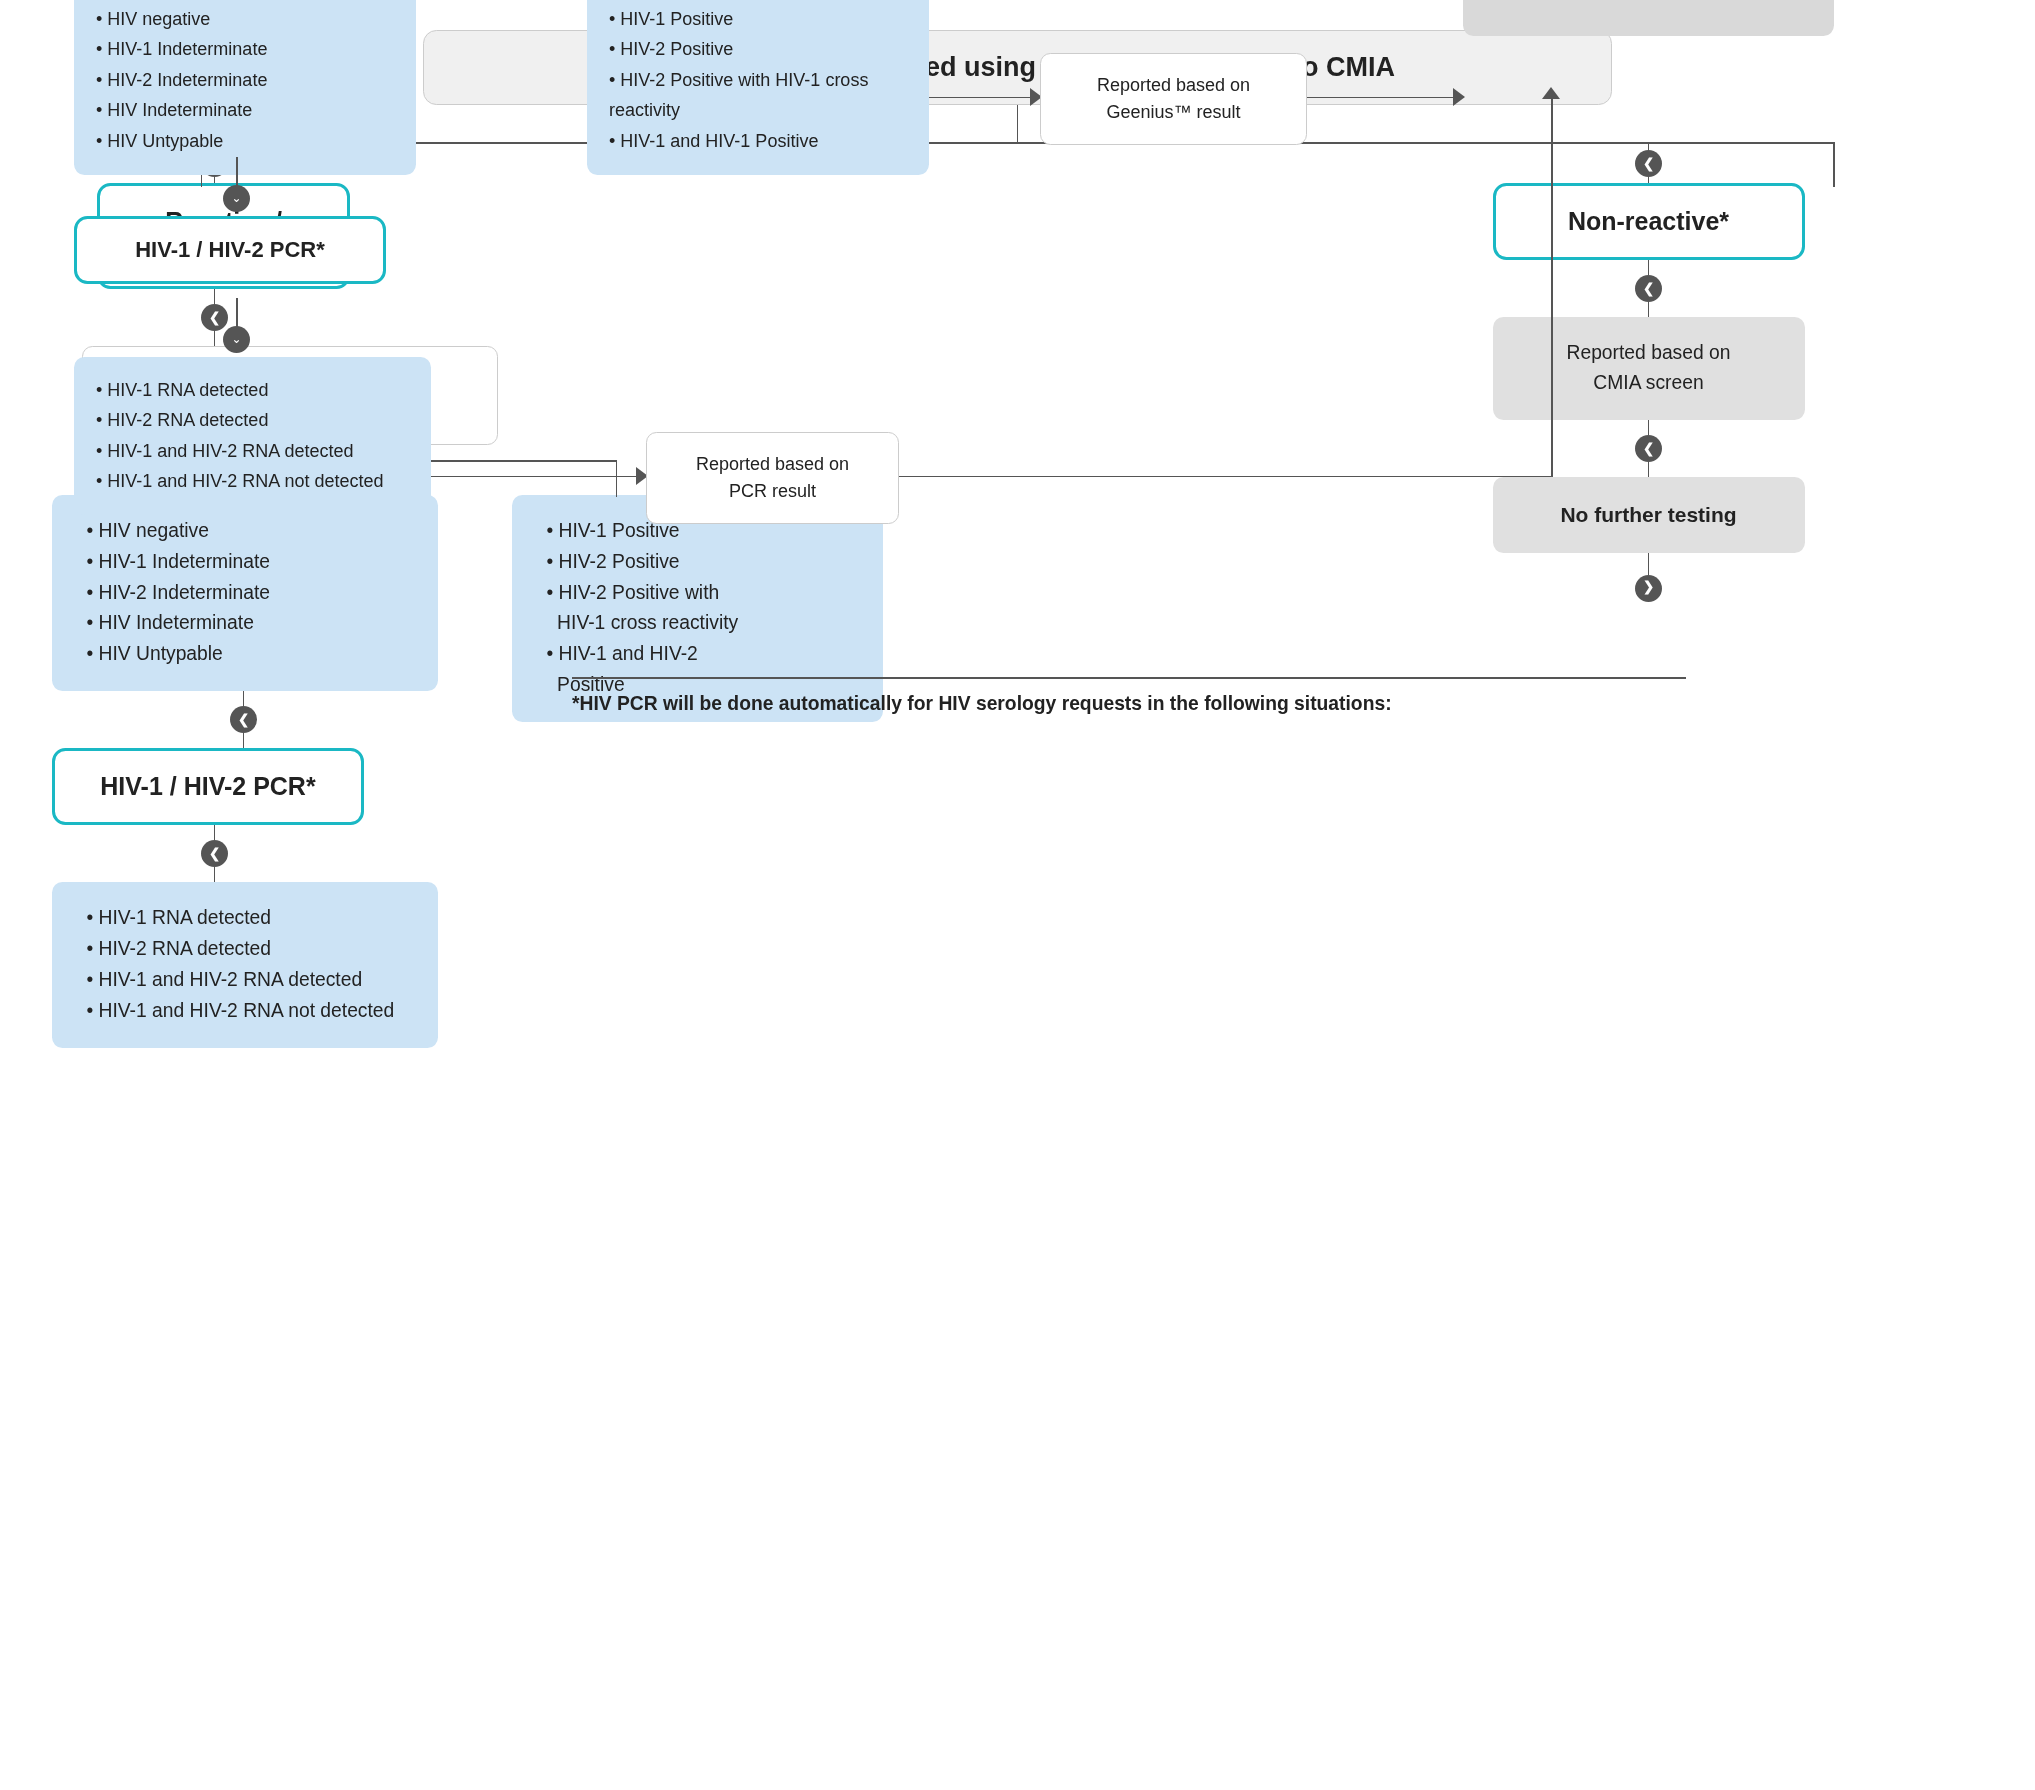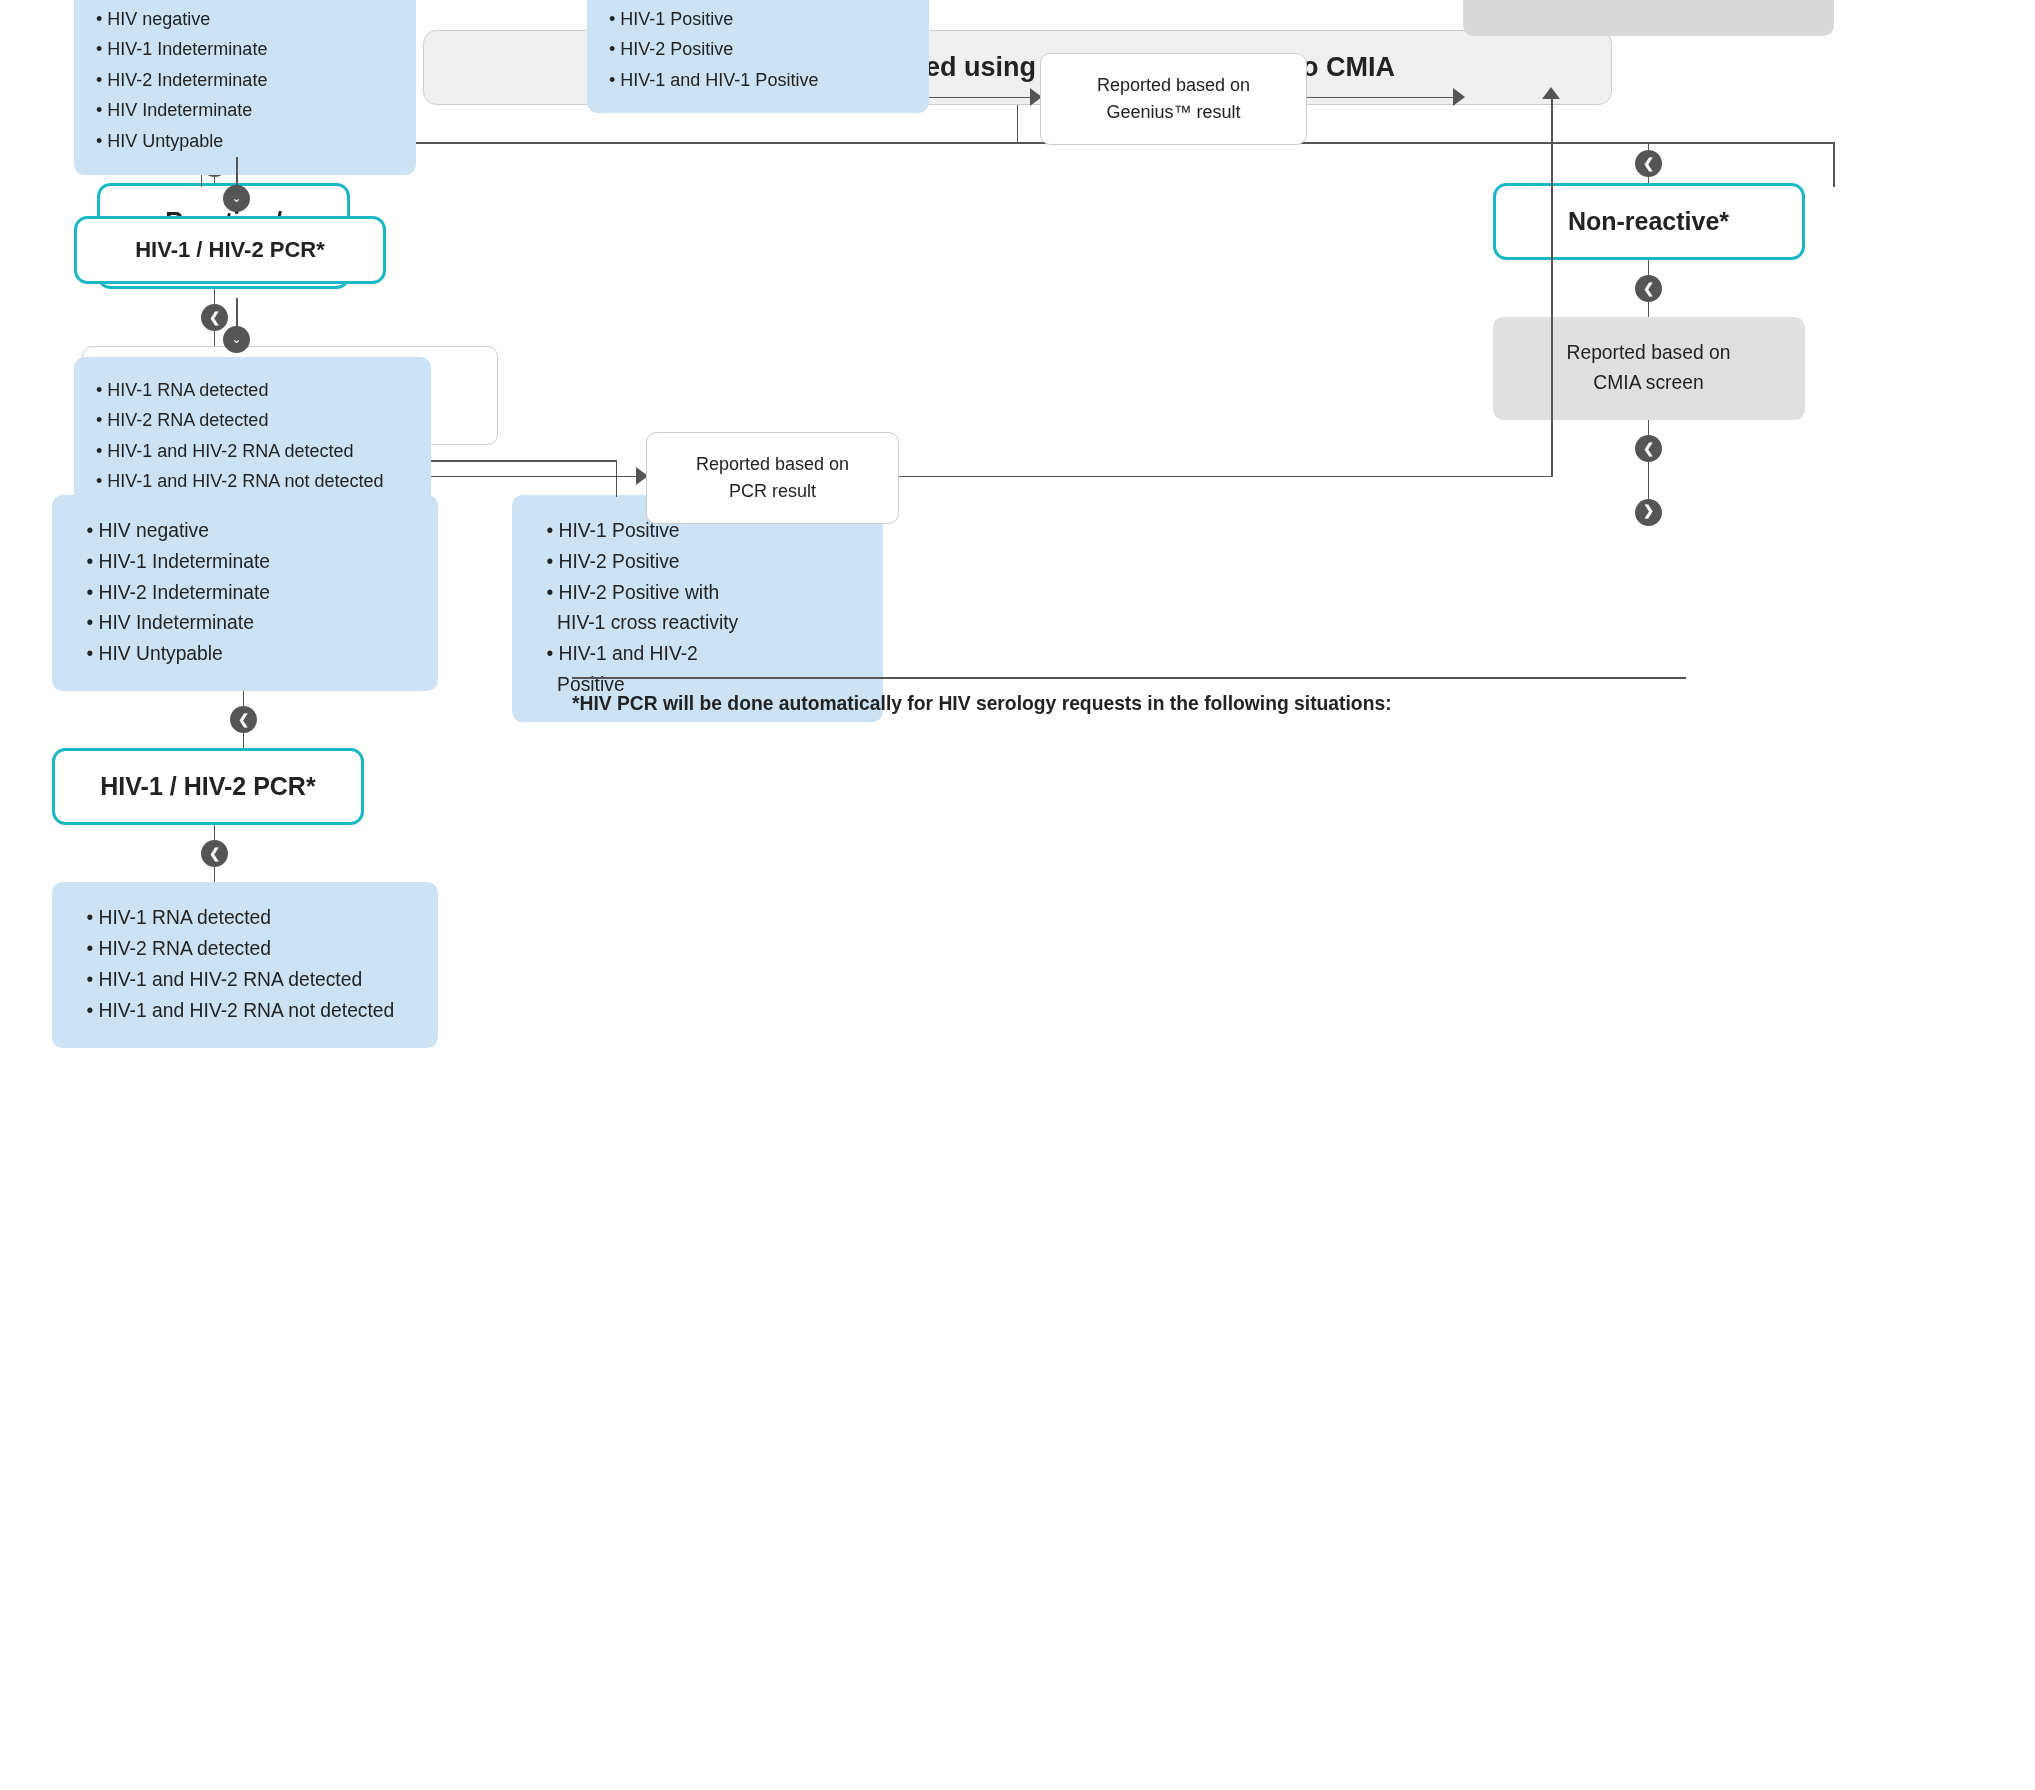--- a/index.html
+++ b/index.html
@@ -242,20 +242,23 @@
       <div style="width:1.5px; height:15px; background:#555;"></div>
 
       <div class="gray-box" style="width:312px;">
         <span>Reported based on<br>CMIA screen</span>
       </div>
 
       <div style="width:1.5px; height:15px; background:#555;"></div>
       <div class="chevron-circle">❮</div>
       <div style="width:1.5px; height:15px; background:#555;"></div>
 
+      <div class="gray-box" style="width:312px; font-size:21px; font-weight:bold;">
+        <span>No further testing</span>
+      </div>
 
       <div style="width:1.5px; height:22px; background:#555;"></div>
       <div class="chevron-circle" style="transform:rotate(180deg);">❮</div>
     </div>
 
   </div>
 
 </div>
 
 <div style="position:relative; width:1931px; margin: -1634px auto 0 auto; height:1783px;">
@@ -264,20 +267,21 @@
     <div>• HIV negative</div>
     <div>• HIV-1 Indeterminate</div>
     <div>• HIV-2 Indeterminate</div>
     <div>• HIV Indeterminate</div>
     <div>• HIV Untypable</div>
   </div>
 
   <div style="position:absolute; left:535px; top:572px; width:342px; background:#cce3f5; border-radius:10.4px; padding:18px 22px; font-size:18px; line-height:1.7;">
     <div>• HIV-1 Positive</div>
     <div>• HIV-2 Positive</div>
+    <div>• HIV-2 Positive with HIV-1 cross reactivity</div>
     <div>• HIV-1 and HIV-1 Positive</div>
   </div>
 
   <div style="position:absolute; left:877px; top:683px; width:104px; height:1.5px; background:#555;"></div>
 
   <div style="position:absolute; left:978px; top:674px; width:0; height:0; border-top:9px solid transparent; border-bottom:9px solid transparent; border-left:12px solid #555;"></div>
 
   <div style="position:absolute; left:988px; top:639px; width:267px; background:#fff; border:1.5px solid #ccc; border-radius:10.4px; padding:18px 22px; font-size:18px; text-align:center; line-height:1.5;">
     Reported based on<br>Geenius™ result
   </div>

